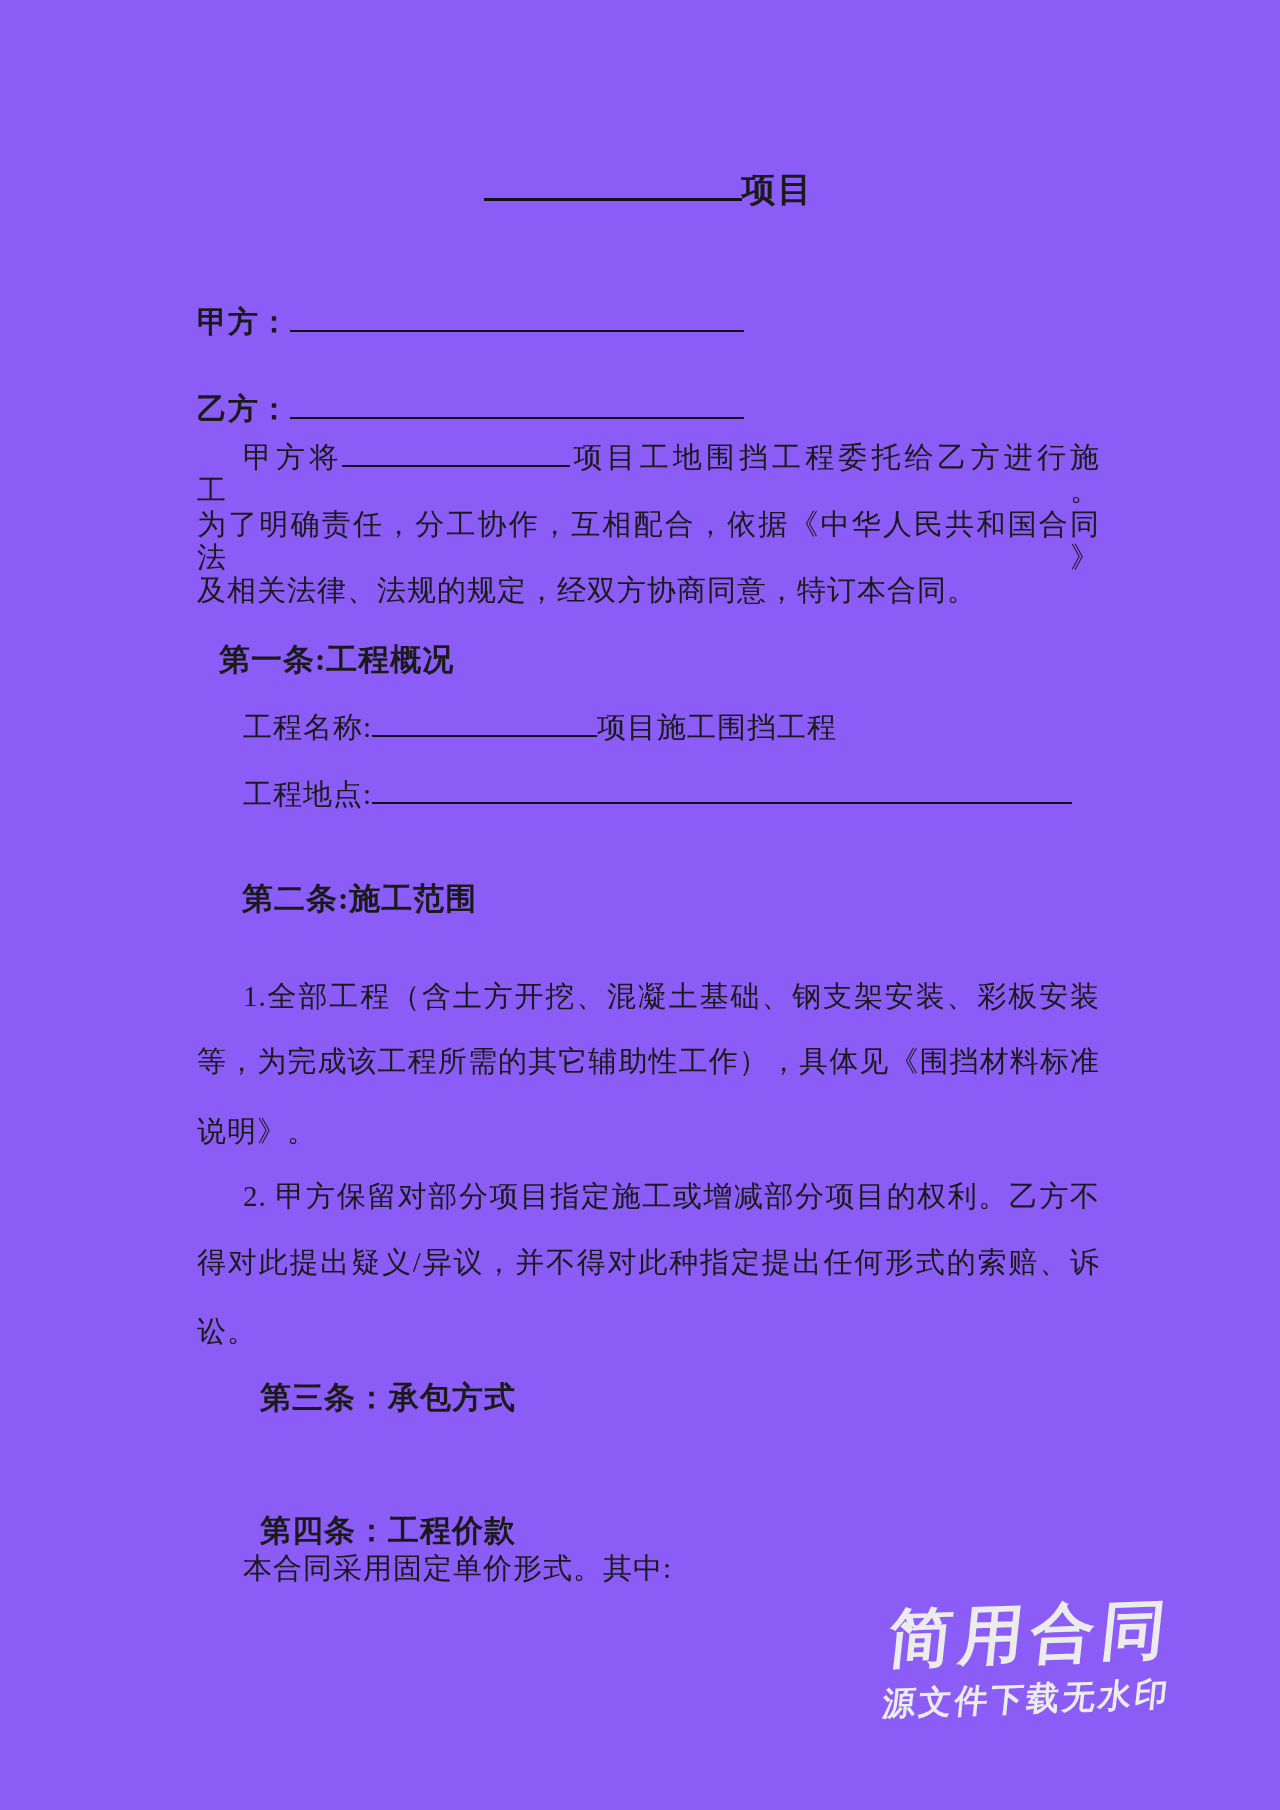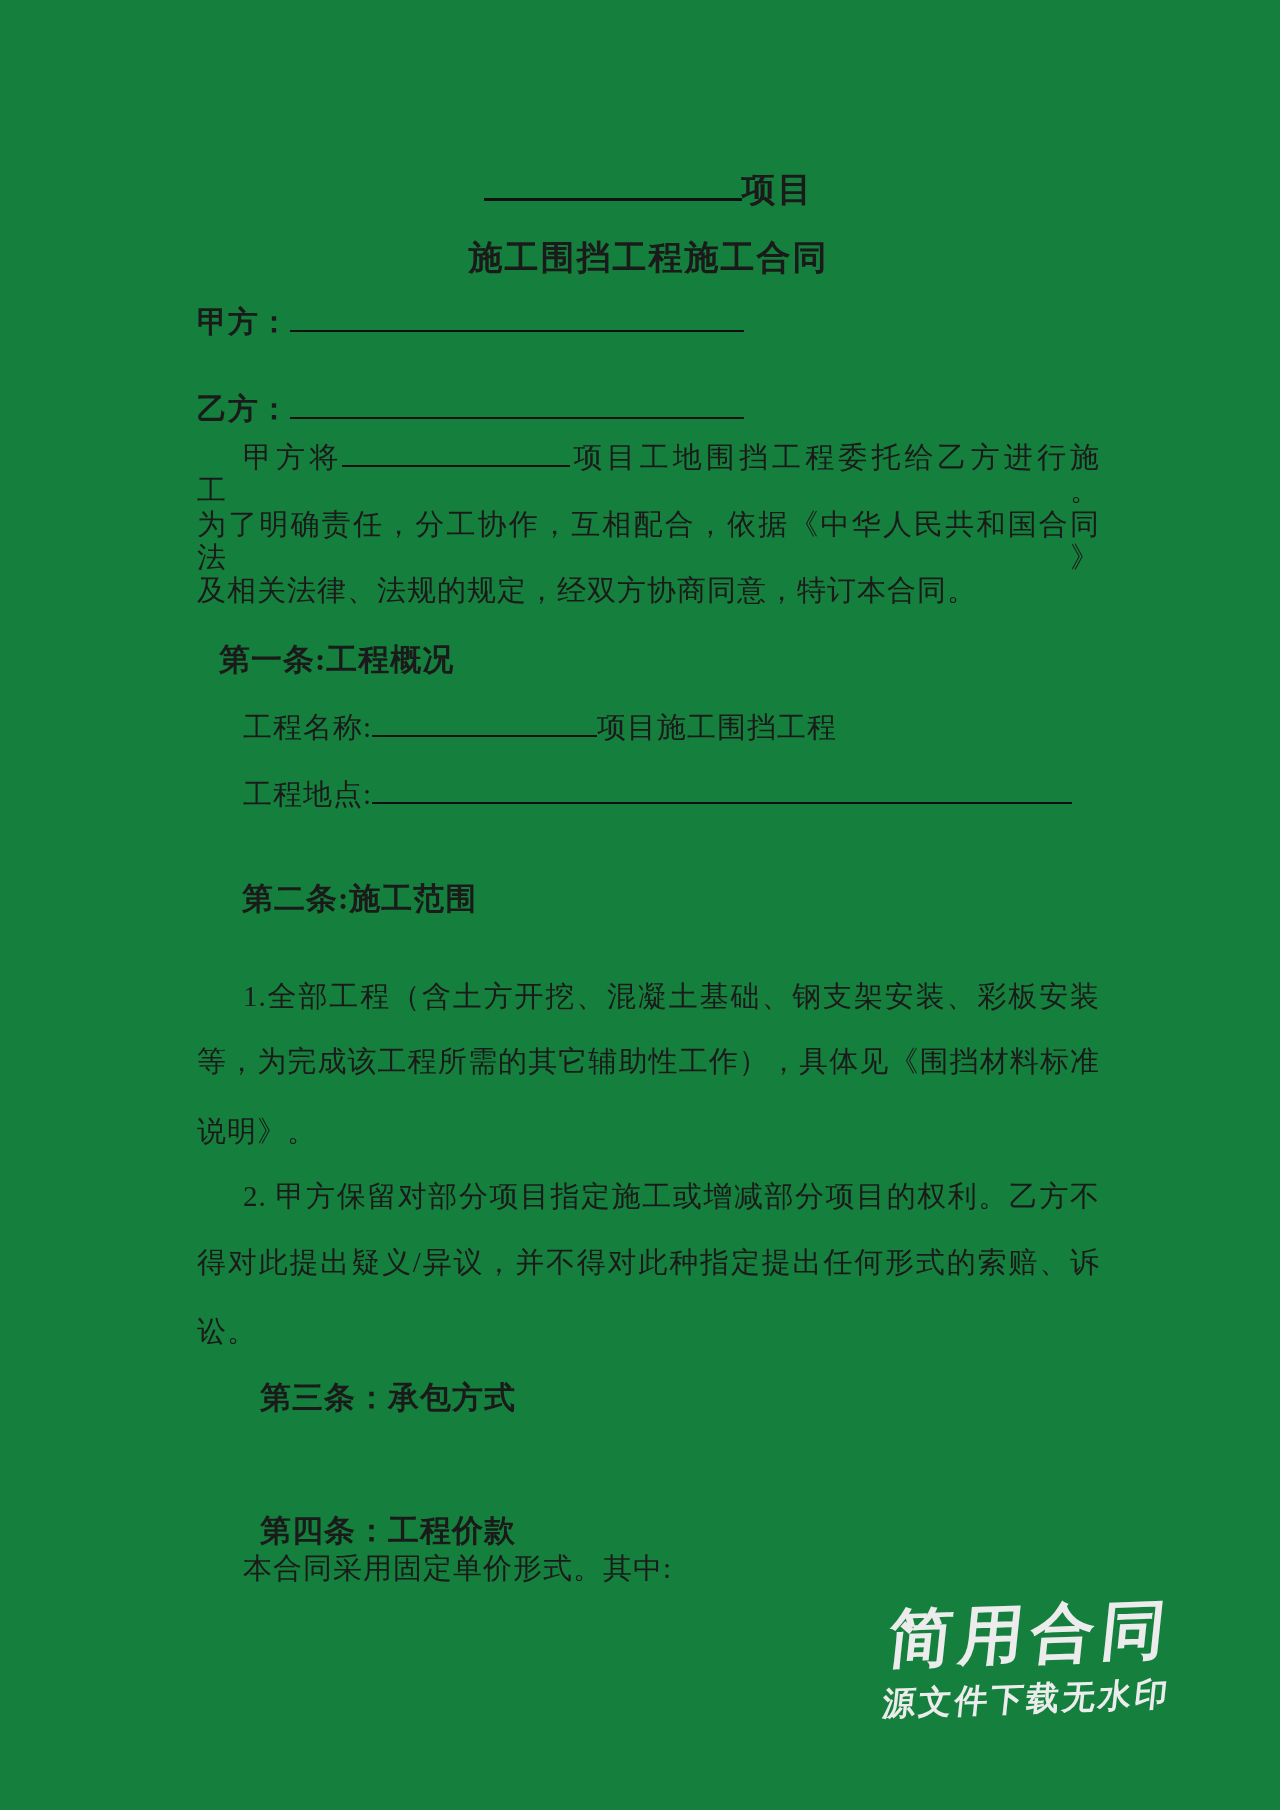--- a/index.html
+++ b/index.html
@@ -1,20 +1,20 @@
 <!DOCTYPE html>
 <html><head>
 <meta charset="utf-8">
 <style>
   html, body { margin: 0; padding: 0; background: #ffffff; }
   .page {
     position: relative;
     width: 1280px;
     height: 1810px;
-    background: #15803d;
+    background: #8b5cf6;
     overflow: hidden;
     font-family: "Liberation Serif", "DejaVu Serif", serif;
     color: #1a1a1a;
   }
   .line {
     position: absolute;
     left: 197px;
     width: 903px;
     font-size: 29px;
     line-height: 1.15;
@@ -51,21 +51,20 @@
   .wm-big   { top: 1586px; font-size: 64px; letter-spacing: 7px; }
   .wm-small { top: 1672px; font-size: 33px; letter-spacing: 3px; }
 </style>
 </head>
 <body>
 
 <div class="page">
 
   <div class="line title center" style="top:170px;"><span class="blank blank-title" style="width:258px;"></span><span>项目</span></div>
 
-  <div class="line title center" style="top:238px;">施工围挡工程施工合同</div>
 
   <div class="line" style="top:305px;"><span class="party-label">甲方：</span><span class="blank" style="width:454px;"></span></div>
 
   <div class="line" style="top:392px;"><span class="party-label">乙方：</span><span class="blank" style="width:454px;"></span></div>
 
   <div class="line justify indent" style="top:441px;"><span>甲方将</span><span class="blank" style="width:228px;"></span><span>项目工地围挡工程委托给乙方进行施工。</span></div>
   <div class="line justify" style="top:508px;">为了明确责任，分工协作，互相配合，依据《中华人民共和国合同法》</div>
   <div class="line" style="top:574px;">及相关法律、法规的规定，经双方协商同意，特订本合同。</div>
 
   <div class="line heading" style="top:642px; text-indent:22px;">第一条:工程概况</div>

